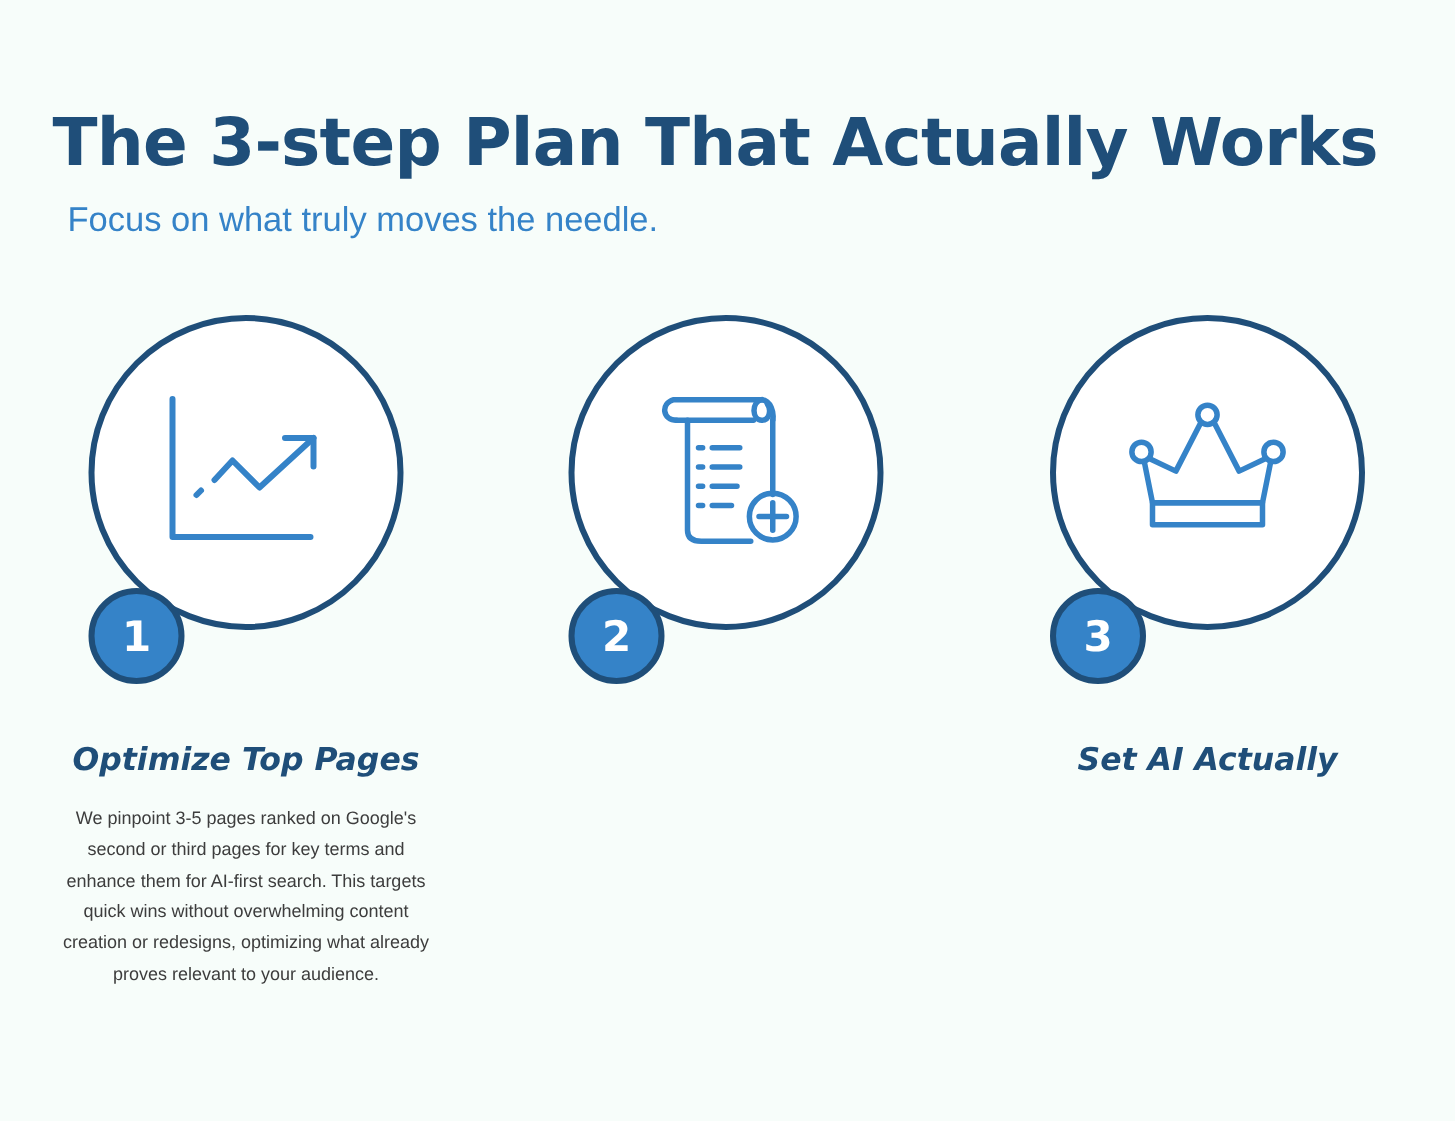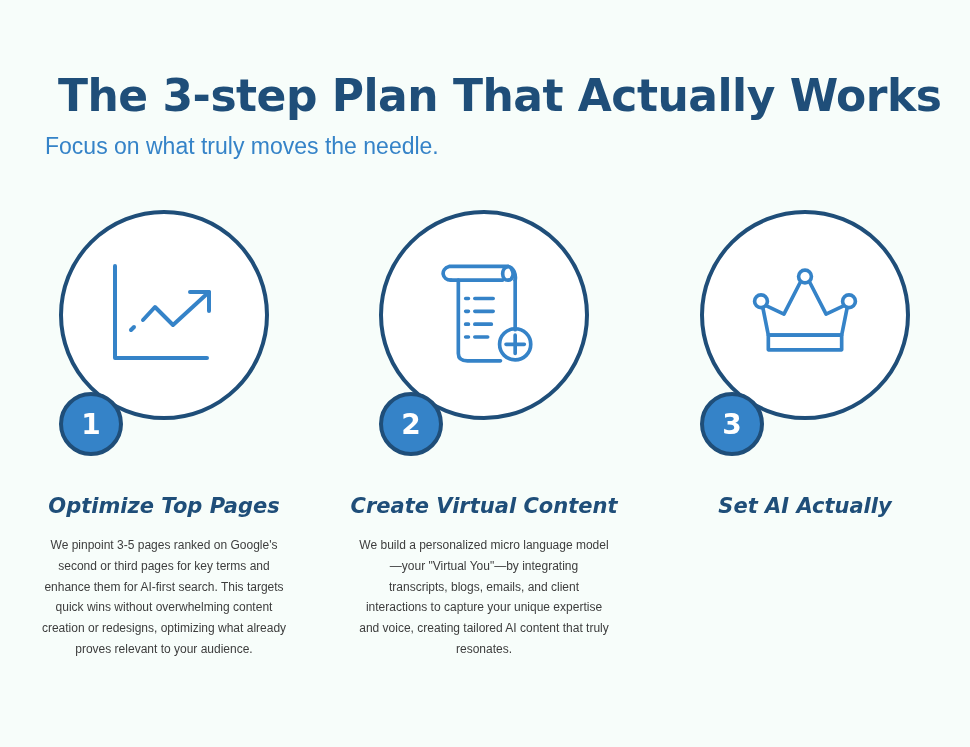--- a/index.html
+++ b/index.html
@@ -3,21 +3,21 @@
   <meta charset="utf-8">
   <style>
     html, body { margin:0; padding:0; }
     body {
       width:970px; height:747px; overflow:hidden;
       background:#f7fdfa;
       font-family:"Liberation Sans", sans-serif;
       position:relative;
     }
     .title {
-      position:absolute; left:58px; top:70px;
+      position:absolute; left:35px; top:70px;
       font-family:"DejaVu Sans", sans-serif;
       font-weight:bold; font-size:44px; letter-spacing:-0.5px;
       color:#1f4e79; margin:0; white-space:nowrap;
     }
     .subtitle {
       position:absolute; left:45px; top:133px;
       font-family:"Liberation Sans", sans-serif;
       font-size:23px; color:#3583c8; margin:0; white-space:nowrap;
     }
     .step { position:absolute; top:0; width:320px; height:747px; }
@@ -78,22 +78,20 @@
       <path d="M94 22 V76"></path>
       <path d="M40 42 H43 M50 42 H70"></path>
       <path d="M40 56 H43 M50 56 H70"></path>
       <path d="M40 70 H43 M50 70 H68"></path>
       <path d="M40 84 H43 M50 84 H64"></path>
       <circle cx="94" cy="92" r="17"></circle>
       <path d="M94 82 V102 M84 92 H104"></path>
     </svg>
   </div>
   <div class="badge" style="left:55px;">2</div>
-  <h2 class="step-title">Create Virtual Content</h2>
-  <p class="step-desc">We build a personalized micro language model—your "Virtual You"—by integrating transcripts, blogs, emails, and client interactions to capture your unique expertise and voice, creating tailored AI content that truly resonates.</p>
 </div>
 
 <div class="step" style="left:645px;">
   <div class="circle">
     <svg viewBox="0 0 120 120" fill="none" stroke="#3583c8" stroke-width="4" stroke-linecap="round" stroke-linejoin="round">
       <circle cx="60" cy="18" r="7"></circle>
       <circle cx="12" cy="45" r="7"></circle>
       <circle cx="108" cy="45" r="7"></circle>
       <path d="M55 24 L37 59 L18 50"></path>
       <path d="M65 24 L83 59 L102 50"></path>

